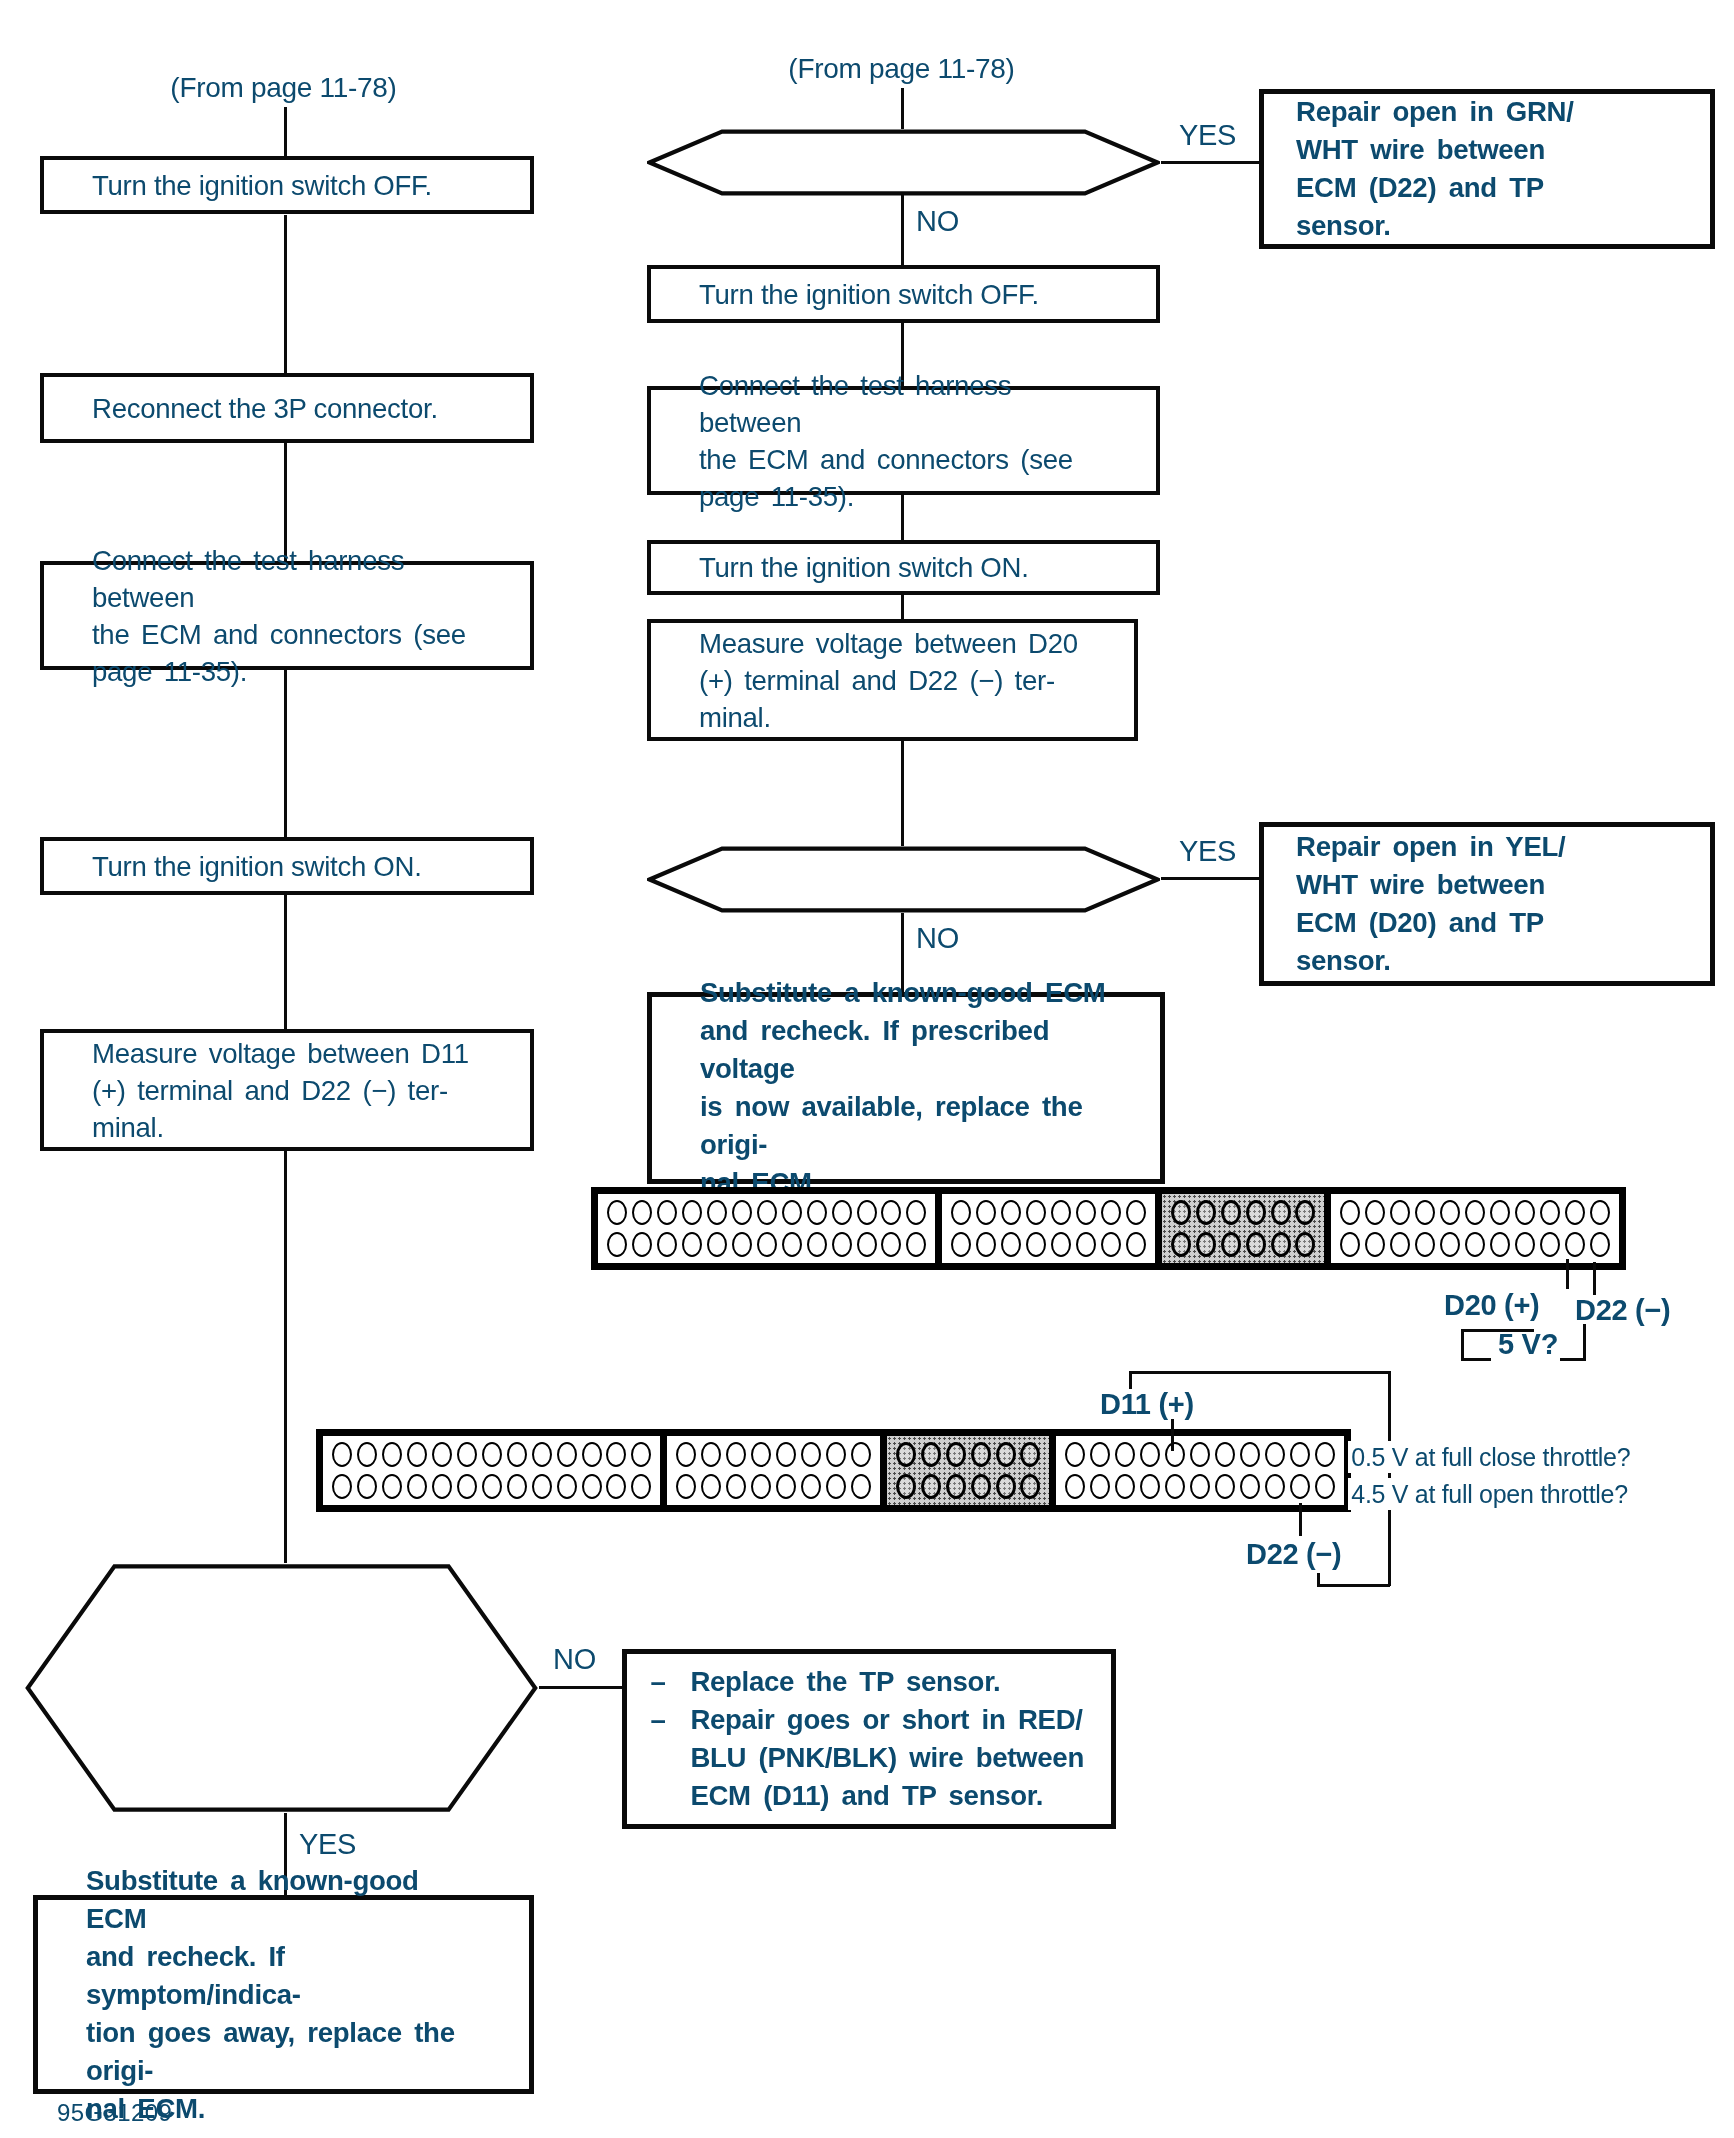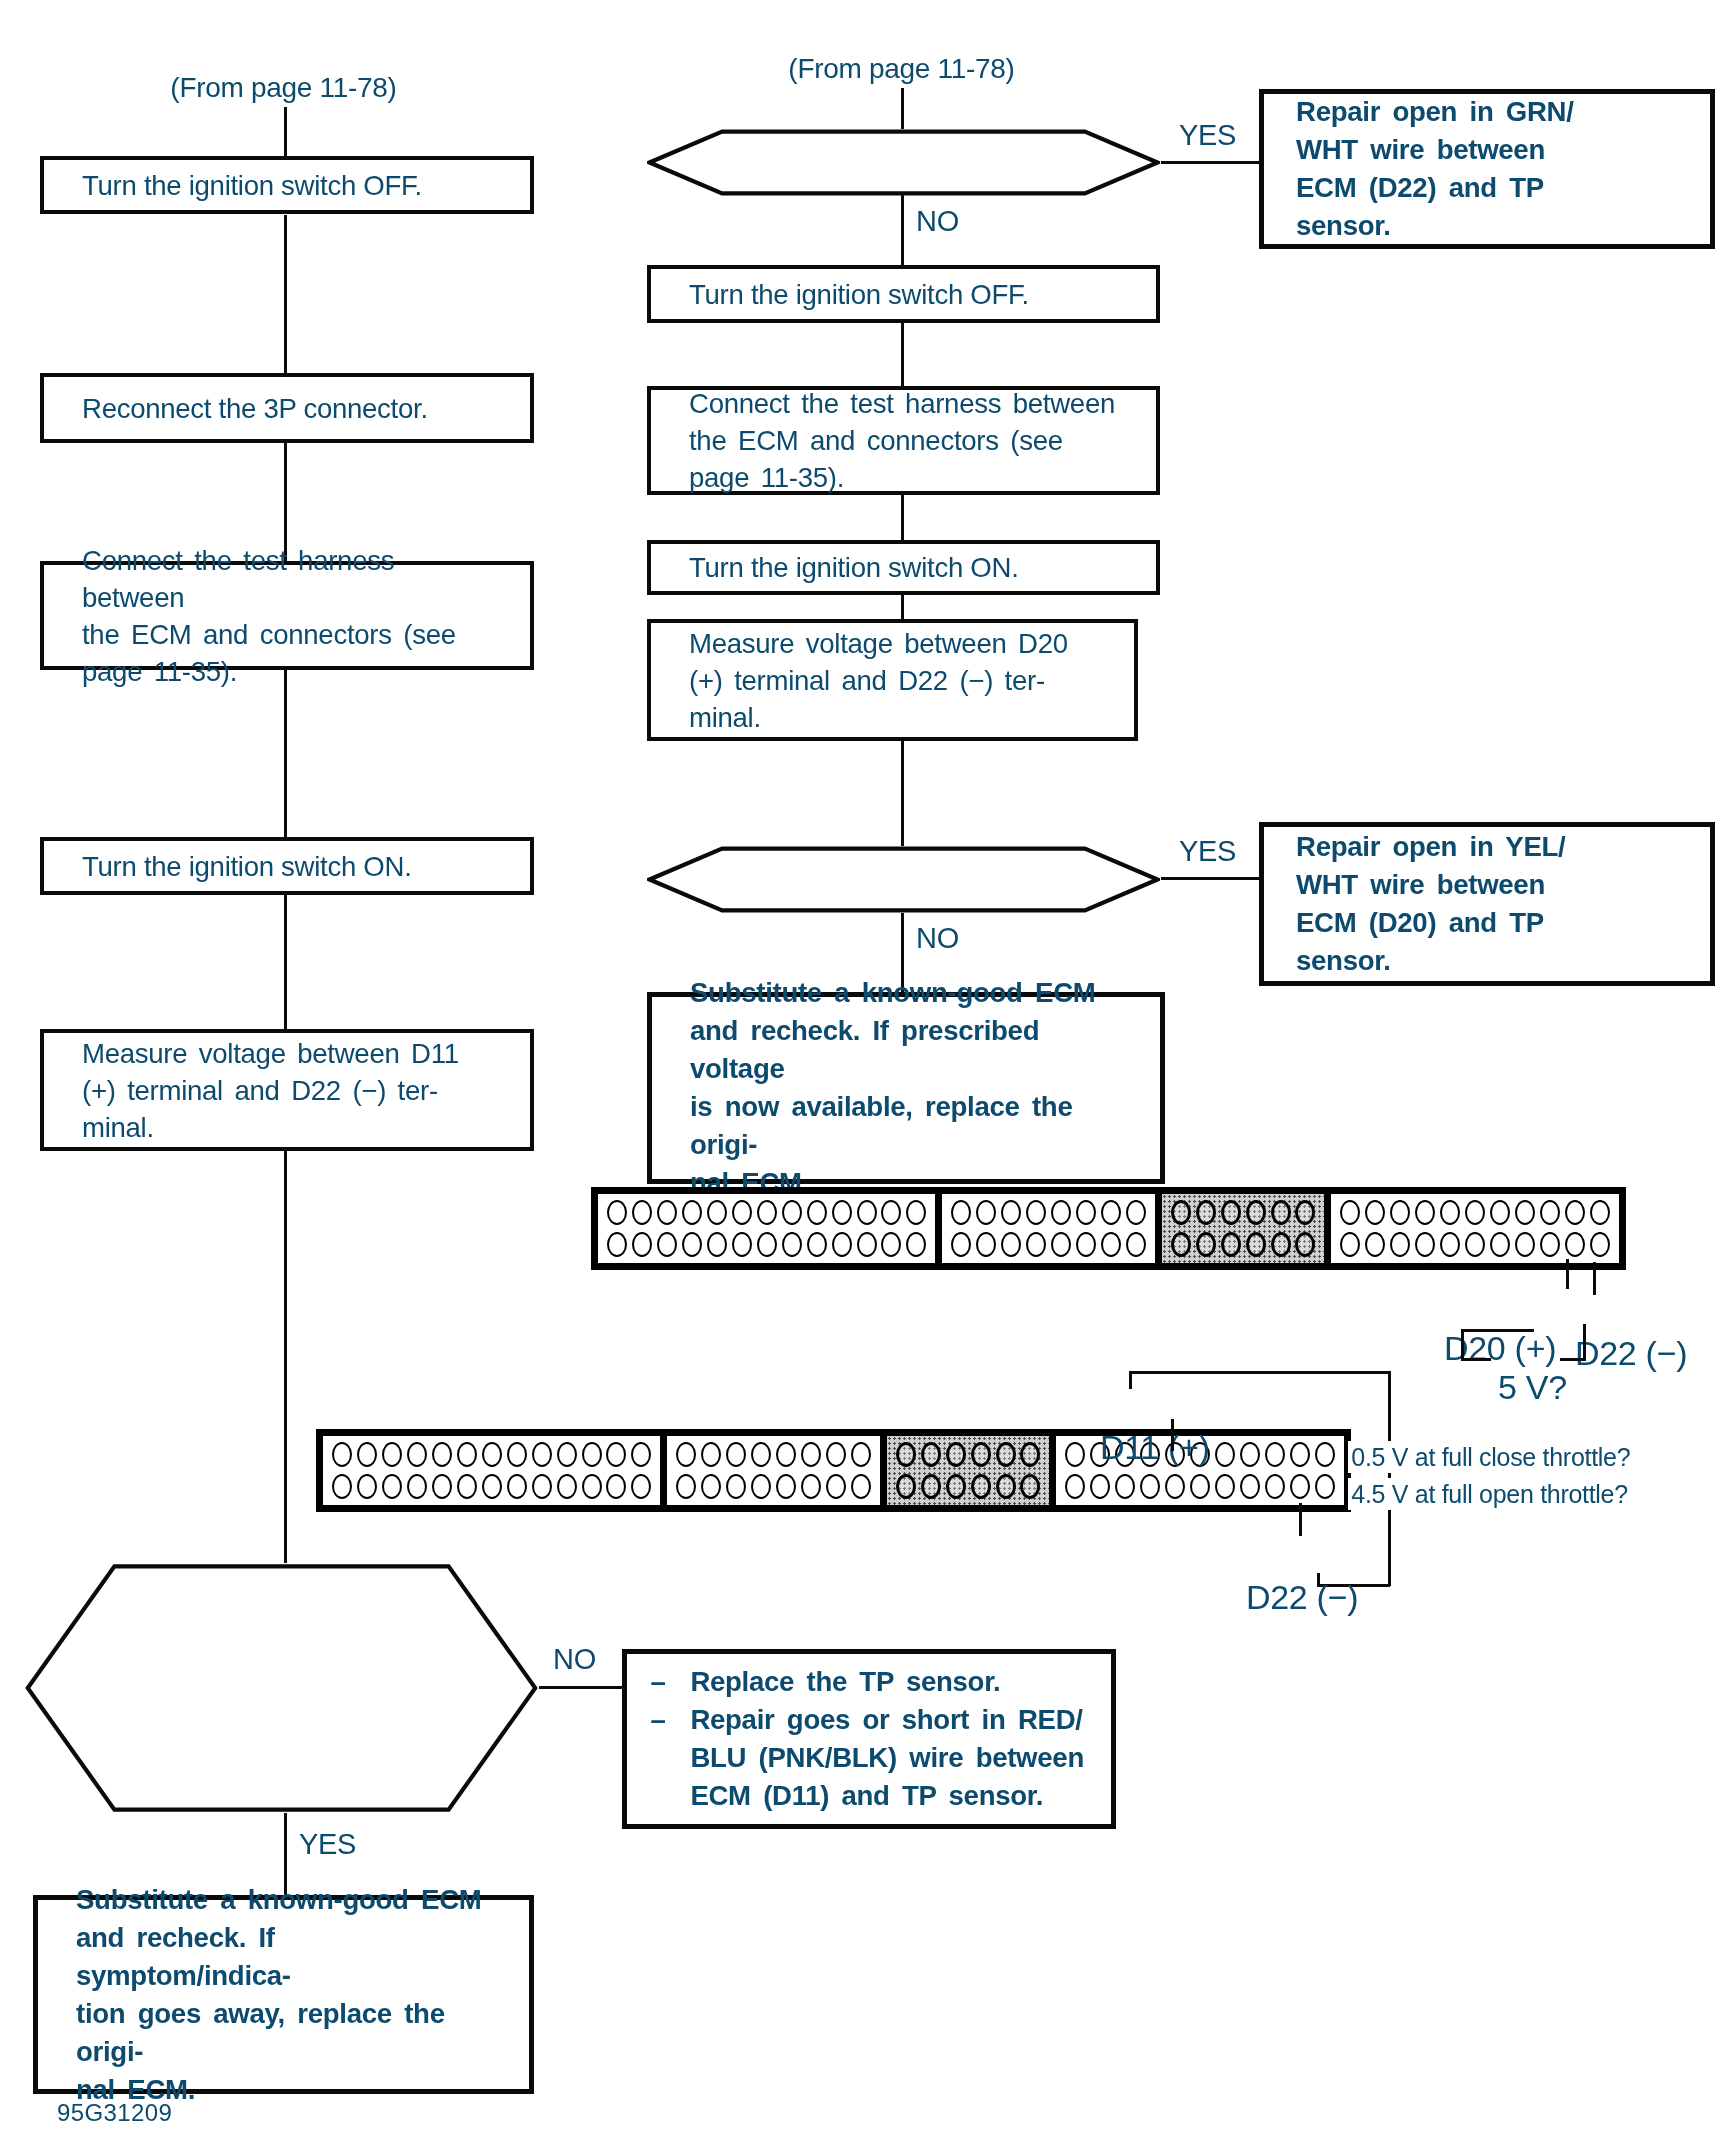--- a/index.html
+++ b/index.html
@@ -5,31 +5,31 @@
   html,body{margin:0;padding:0;background:#fff;}
   .canvas{
     position:relative;width:1735px;height:2138px;background:#fff;overflow:hidden;
     font-family:"Liberation Sans", sans-serif;color:#0c4a6e;letter-spacing:-0.3px;
   }
   .seg{position:absolute;background:#0a0a0a;}
   .box{
     position:absolute;border:4.2px solid #0a0a0a;background:#fff;
     display:flex;align-items:center;
     font-size:27.6px;line-height:37px;white-space:pre-line;
-    padding:0 38px;box-sizing:border-box;
+    padding:0 48px;box-sizing:border-box;
   }
   .box.wide{word-spacing:4.2px;}
   .box.bold{font-weight:bold;border-width:5px;word-spacing:5px;line-height:38px;}
   .hex{position:absolute;}
   .hex svg{position:absolute;left:0;top:0;display:block;}
   .hextext{position:absolute;white-space:pre-line;}
   .hex-center{width:100%;height:100%;display:flex;align-items:center;justify-content:center;font-size:27px;}
   .lbl{position:absolute;font-size:29px;text-align:center;}
   .fromlbl{position:absolute;font-size:28px;text-align:center;}
-  .pinlbl{position:absolute;font-size:34px;font-weight:normal;white-space:nowrap;margin-top:40px;}
+  .pinlbl{position:absolute;font-size:29px;font-weight:bold;white-space:nowrap;}
   .q{position:absolute;font-size:25px;background:#fff;white-space:nowrap;padding:1.7px 3.3px;}
   .idcode{position:absolute;font-size:24px;letter-spacing:0.4px;}
   .strip{position:absolute;display:flex;width:1035px;height:83px;box-sizing:border-box;}
   .csec{
     border:7.5px solid #000;background:#fff;margin-left:-7.5px;
     display:flex;flex-direction:column;justify-content:space-evenly;
     padding:0 6.7px;box-sizing:border-box;
   }
   .csec:first-child{margin-left:0;}
   .csec.shaded{

